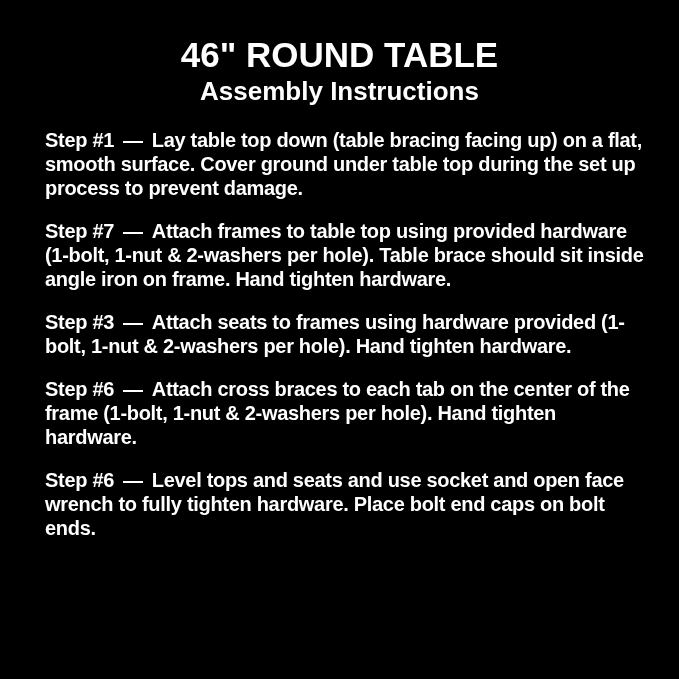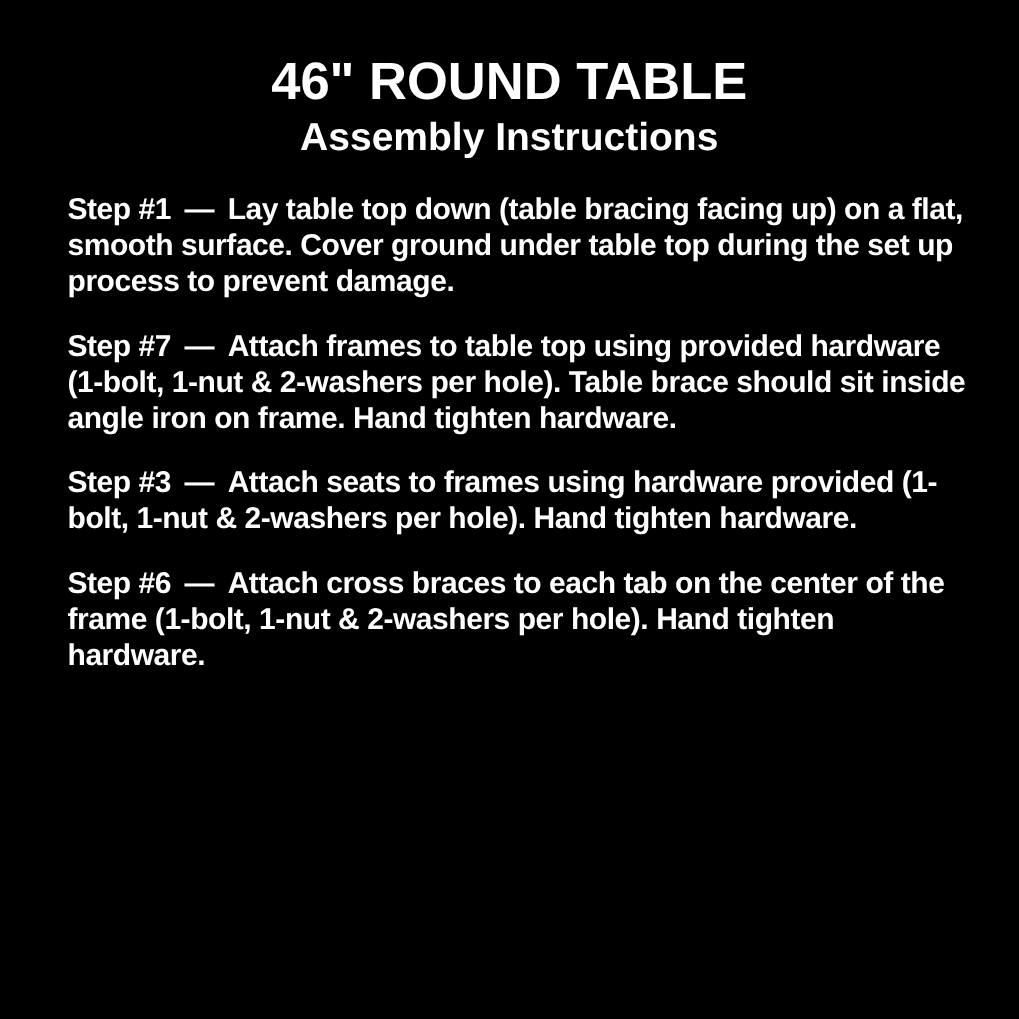--- a/index.html
+++ b/index.html
@@ -78,15 +78,18 @@
 
     <p class="step">
       <span class="step-label">Step #3</span><span class="step-dash">—</span><span class="step-text">Attach seats to frames using hardware provided (1-bolt, 1-nut &amp; 2-washers per hole). Hand tighten hardware.</span>
     </p>
 
     <p class="step">
       <span class="step-label">Step #6</span><span class="step-dash">—</span><span class="step-text">Attach cross braces to each tab on the center of the frame (1-bolt, 1-nut &amp; 2-washers per hole). Hand tighten hardware.</span>
     </p>
 
 
+    <p class="step">
+      <span class="step-label">Step #6</span><span class="step-dash">—</span><span class="step-text">Level tops and seats and use socket and open face wrench to fully tighten hardware. Place bolt end caps on bolt ends.</span>
+    </p>
 
   </div>
 </div>
 
 </body></html>

